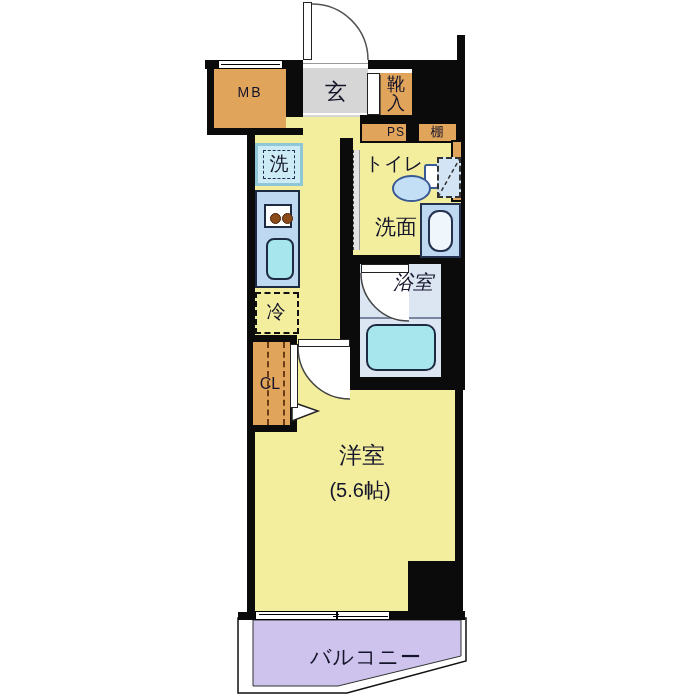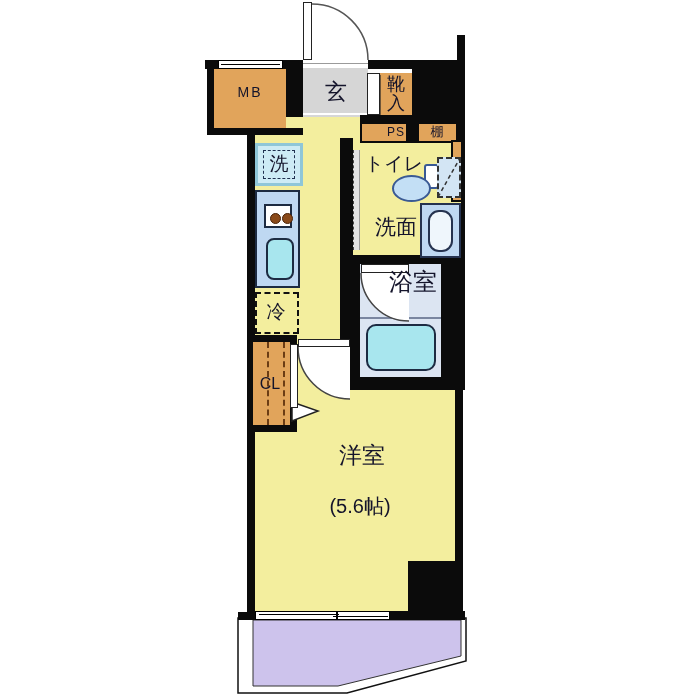--- a/index.html
+++ b/index.html
@@ -88,26 +88,26 @@
   .wtick{position:absolute;left:80px;top:0;width:2px;height:7px;background:#000;}
   .threshold{left:303px;top:63px;width:65px;height:1px;background:#9a9a9a;}
   
   .l-mb{left:250px;top:92px;font-size:14px;letter-spacing:2px;}
   .l-genkan{left:336px;top:92px;font-size:22px;}
   .l-shoes{left:396px;top:94px;font-size:18px;white-space:normal;width:20px;word-break:break-all;}
   .l-ps{left:396px;top:132px;font-size:12px;letter-spacing:1px;}
   .l-shelf{left:437px;top:132px;font-size:13px;}
   .l-toilet{left:394px;top:164px;font-size:19px;}
   .l-wash{left:396px;top:227px;font-size:21px;}
-  .l-bath{left:413px;top:282px;font-size:24px;}
+  .l-bath{left:413px;top:282px;font-size:20px;font-style:italic;}
   .l-washer{left:279px;top:164px;font-size:19px;}
   .l-fridge{left:276px;top:312px;font-size:19px;}
   .l-cl{left:270px;top:384px;font-size:16px;}
   .l-room{left:362px;top:455px;font-size:23px;}
-  .l-size{left:360px;top:490px;font-size:20px;margin-top:16px;}
+  .l-size{left:360px;top:490px;font-size:20px;}
   .l-balcony{left:366px;top:657px;font-size:21px;letter-spacing:1px;}
 </style>
 </head>
 <body>
 
 <div class="plan">
 
   <svg class="svglayer">
     <polygon points="238,618 466,618 466,661 347,693 238,693" fill="#ffffff" stroke="#111" stroke-width="1.5"></polygon>
     <polygon points="253,620 461,620 461,656 338,686 253,686" fill="#CDC3EC" stroke="#333" stroke-width="1"></polygon>
@@ -211,14 +211,15 @@
   <div class="lbl l-ps">PS</div>
   <div class="lbl l-shelf">棚</div>
   <div class="lbl l-toilet">トイレ</div>
   <div class="lbl l-wash">洗面</div>
   <div class="lbl l-bath">浴室</div>
   <div class="lbl l-washer">洗</div>
   <div class="lbl l-fridge">冷</div>
   <div class="lbl l-cl">CL</div>
   <div class="lbl l-room">洋室</div>
   <div class="lbl l-size">(5.6帖)</div>
+  <div class="lbl l-balcony">バルコニー</div>
 
 </div>
 
 </body></html>

